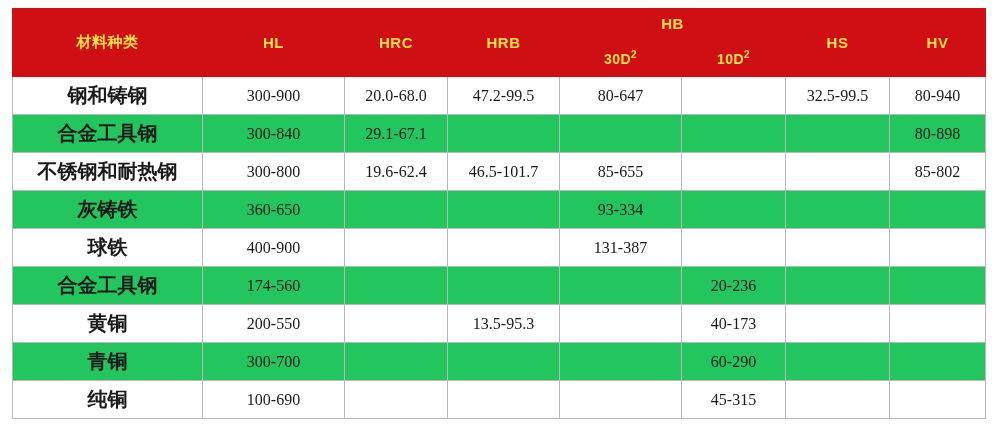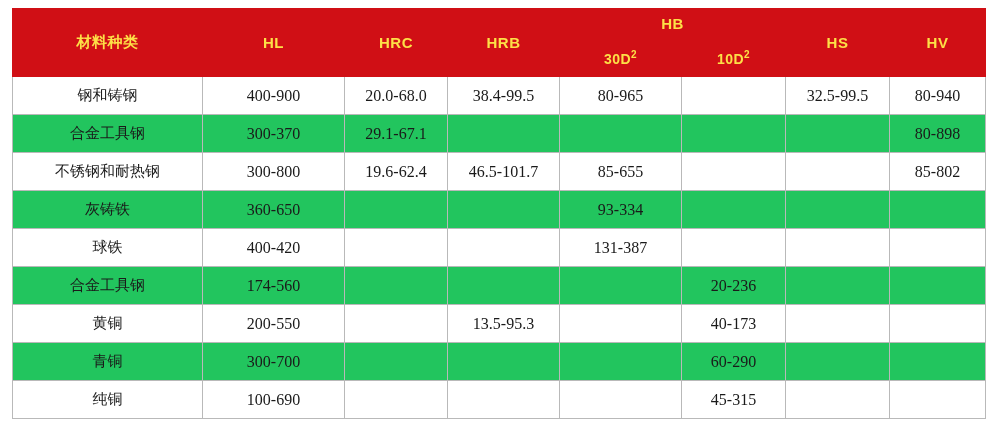--- a/index.html
+++ b/index.html
@@ -56,22 +56,22 @@
     background: #ffffff;
   }
   tbody tr.even td {
     background: #22c55e;
   }
   tbody td.value {
     font-family: "Liberation Serif", serif;
     font-size: 16px;
   }
   tbody td.material {
-    font-size: 15px;
-    font-weight: normal;
+    font-size: 20px;
+    font-weight: bold;
   }
   .sup {
     font-size: 10px;
     vertical-align: super;
   }
   col.c-material { width: 190px; }
   col.c-hl       { width: 142px; }
   col.c-hrc      { width: 103px; }
   col.c-hrb      { width: 112px; }
   col.c-hb30     { width: 122px; }
@@ -105,31 +105,31 @@
         <th class="tall" rowspan="2">HV</th>
       </tr>
       <tr>
         <th class="hb-sub"><span>30D</span><span class="sup">2</span></th>
         <th class="hb-sub"><span>10D</span><span class="sup">2</span></th>
       </tr>
     </thead>
     <tbody>
       <tr class="odd">
         <td class="material">钢和铸钢</td>
-        <td class="value">400-900</td>
+        <td class="value">300-900</td>
         <td class="value">20.0-68.0</td>
-        <td class="value">38.4-99.5</td>
-        <td class="value">80-965</td>
+        <td class="value">47.2-99.5</td>
+        <td class="value">80-647</td>
         <td class="value"></td>
         <td class="value">32.5-99.5</td>
         <td class="value">80-940</td>
       </tr>
       <tr class="even">
         <td class="material">合金工具钢</td>
-        <td class="value">300-370</td>
+        <td class="value">300-840</td>
         <td class="value">29.1-67.1</td>
         <td class="value"></td>
         <td class="value"></td>
         <td class="value"></td>
         <td class="value"></td>
         <td class="value">80-898</td>
       </tr>
       <tr class="odd">
         <td class="material">不锈钢和耐热钢</td>
         <td class="value">300-800</td>
@@ -145,21 +145,21 @@
         <td class="value">360-650</td>
         <td class="value"></td>
         <td class="value"></td>
         <td class="value">93-334</td>
         <td class="value"></td>
         <td class="value"></td>
         <td class="value"></td>
       </tr>
       <tr class="odd">
         <td class="material">球铁</td>
-        <td class="value">400-420</td>
+        <td class="value">400-900</td>
         <td class="value"></td>
         <td class="value"></td>
         <td class="value">131-387</td>
         <td class="value"></td>
         <td class="value"></td>
         <td class="value"></td>
       </tr>
       <tr class="even">
         <td class="material">合金工具钢</td>
         <td class="value">174-560</td>

